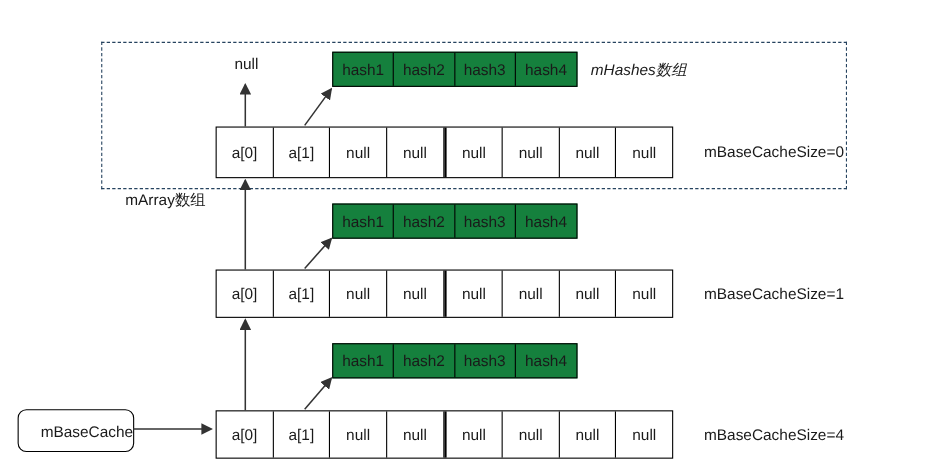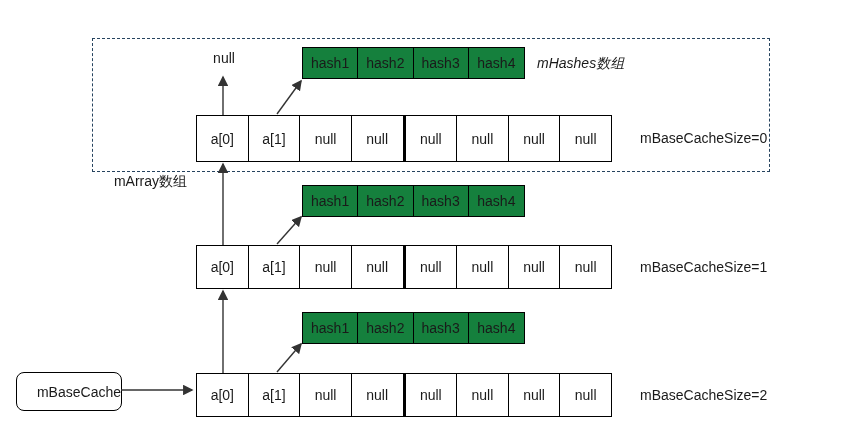--- a/index.html
+++ b/index.html
@@ -130,21 +130,21 @@
   <div class="array-row" style="left:196px; top:373px; height:42px;">
     <div class="acell">a[0]</div>
     <div class="acell">a[1]</div>
     <div class="acell">null</div>
     <div class="acell">null</div>
     <div class="acell mid">null</div>
     <div class="acell">null</div>
     <div class="acell">null</div>
     <div class="acell">null</div>
   </div>
-  <div class="label" style="left:640px; top:386px;">mBaseCacheSize=2</div>
+  <div class="label" style="left:640px; top:386px;">mBaseCacheSize=4</div>
 
   <div class="base-cache-box">
     <span>mBaseCache</span>
   </div>
 
   <svg class="arrows" width="849" height="430" viewBox="0 0 849 430">
     <defs>
       <marker id="ah" viewBox="0 0 10 10" refX="8.5" refY="5" markerWidth="7.5" markerHeight="7.5" orient="auto-start-reverse">
         <path d="M0,0 L10,5 L0,10 z" fill="#333333"></path>
       </marker>

